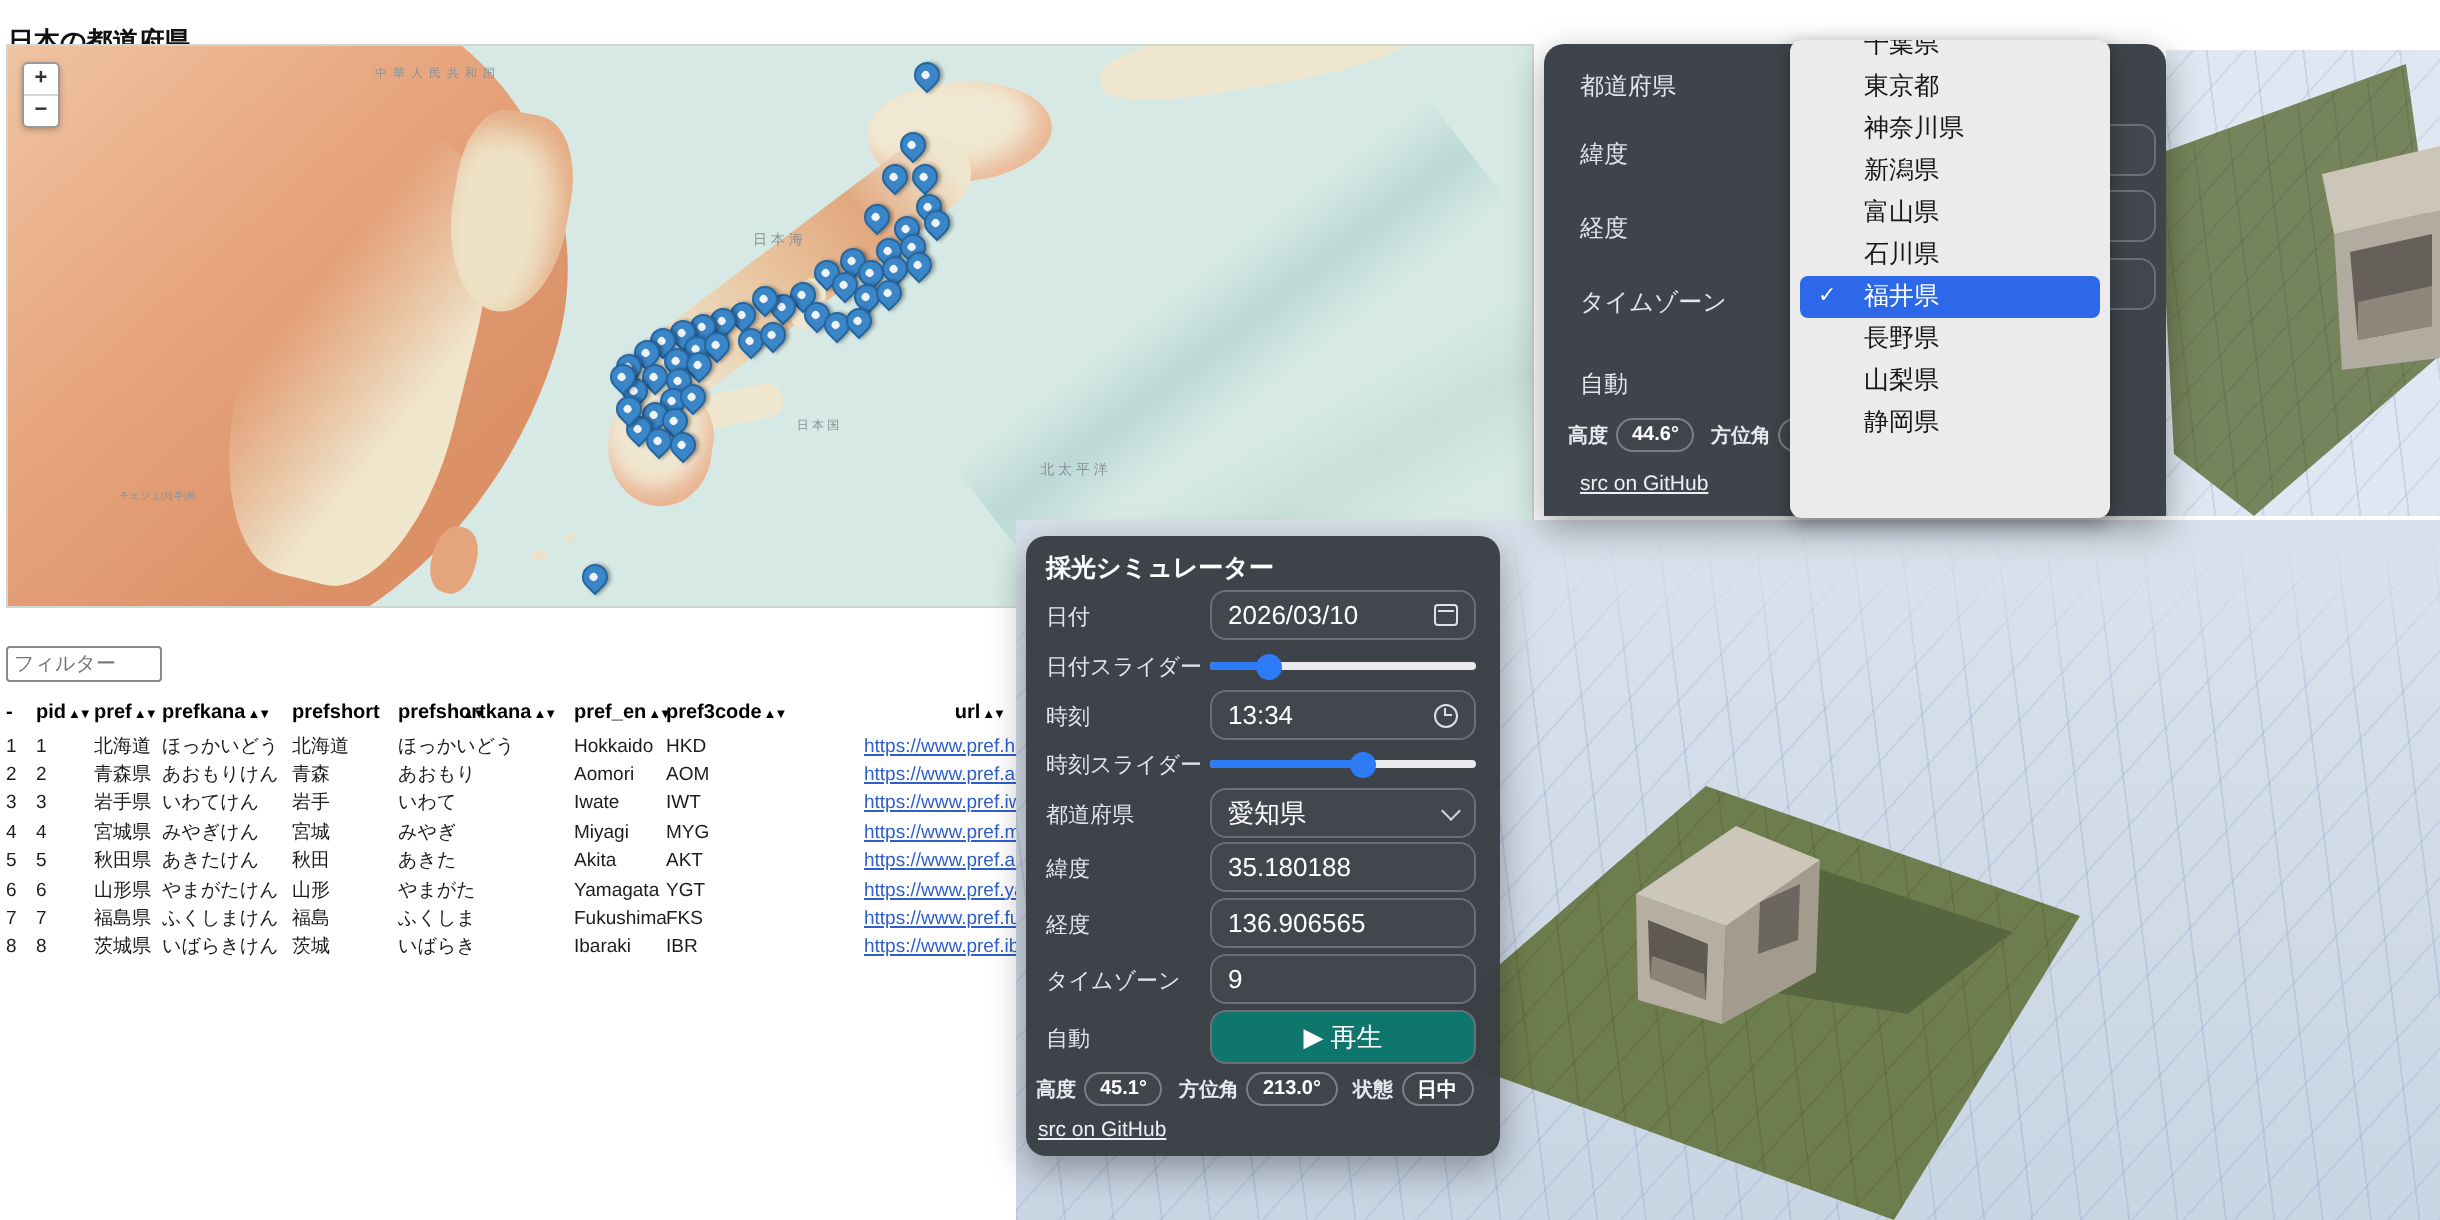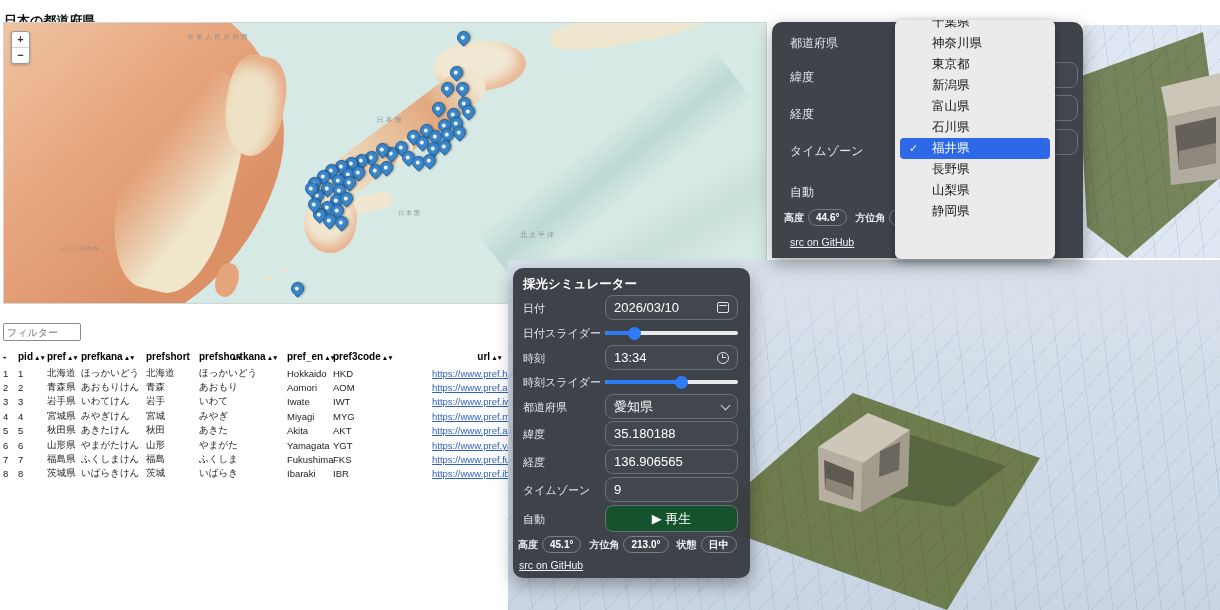--- a/index.html
+++ b/index.html
@@ -107,21 +107,21 @@
   .icon-cal::before{content:"";position:absolute;left:1px;right:1px;top:1.5px;height:1.5px;background:#dfe2e5;}
   .icon-clock{width:10px;height:10px;border:1.3px solid #dfe2e5;border-radius:50%;position:relative;}
   .icon-clock::before{content:"";position:absolute;left:4px;top:1.5px;width:1.3px;height:3.5px;background:#dfe2e5;}
   .icon-clock::after{content:"";position:absolute;left:4px;top:4px;width:3.5px;height:1.3px;background:#dfe2e5;}
   .chev{width:6px;height:6px;border-right:1.6px solid #cfd3d8;border-bottom:1.6px solid #cfd3d8;
         transform:rotate(45deg);margin-top:-3px;}
   .slider{position:absolute;left:92px;width:133px;height:13px;}
   .slider .track{position:absolute;left:0;right:0;top:5px;height:4px;border-radius:2px;background:#e8eaed;}
   .slider .fill{position:absolute;left:0;top:5px;height:4px;border-radius:2px;background:#2e7bf6;}
   .slider .thumb{position:absolute;top:0.5px;width:13px;height:13px;margin-left:-6px;border-radius:50%;background:#2e7bf6;}
-  .pbutton{position:absolute;box-sizing:border-box;background:#14532d;border:1.5px solid #6b7077;border-radius:8px;
+  .pbutton{position:absolute;box-sizing:border-box;background:#0f766e;border:1.5px solid #6b7077;border-radius:8px;
         color:#fff;font-size:13px;display:flex;align-items:center;justify-content:center;cursor:pointer;}
   .badges{position:absolute;display:flex;align-items:center;font-size:10px;color:#e6e9ec;white-space:nowrap;font-weight:bold;}
   .pill{display:inline-flex;align-items:center;height:15px;padding:0 7px;margin:0 8px 0 4px;
         border:1px solid #7a7f86;border-radius:9px;background:#40454c;color:#fff;font-size:10px;}
   .plink{position:absolute;font-size:10.5px;color:#eef1f4;text-decoration:underline;cursor:pointer;}
 
   
   #dropdown{left:895px;top:20px;width:160px;height:239px;background:#ebebeb;border-radius:6px;
             box-shadow:0 3px 10px rgba(0,0,0,.35);overflow:hidden;}
   #dd-list{margin:-8px 0 0 0;padding:0;list-style:none;}
@@ -380,25 +380,25 @@
 </div>
 
 <div id="dropdown" class="abs">
   <ul id="dd-list">
       <li>
     <span class="dd-check"></span>
     <span class="dd-label">千葉県</span>
   </li>
       <li>
     <span class="dd-check"></span>
+    <span class="dd-label">東京都</span>
+  </li>
+      <li>
+    <span class="dd-check"></span>
     <span class="dd-label">神奈川県</span>
-  </li>
-      <li>
-    <span class="dd-check"></span>
-    <span class="dd-label">東京都</span>
   </li>
       <li>
     <span class="dd-check"></span>
     <span class="dd-label">新潟県</span>
   </li>
       <li>
     <span class="dd-check"></span>
     <span class="dd-label">富山県</span>
   </li>
       <li>

